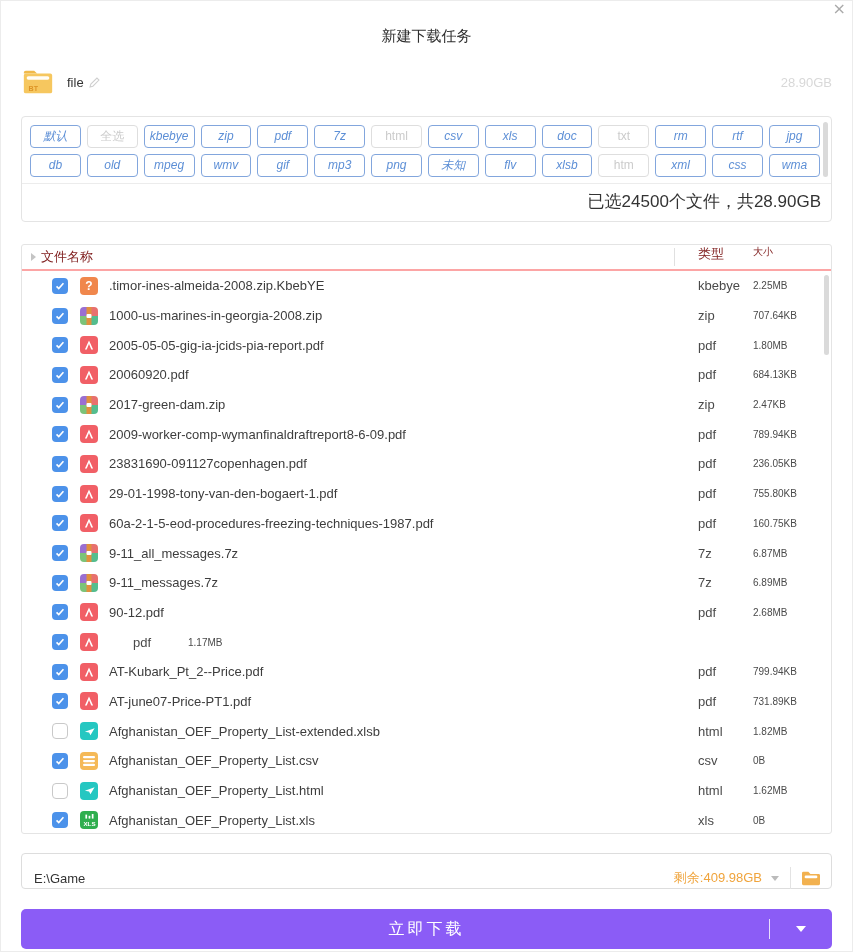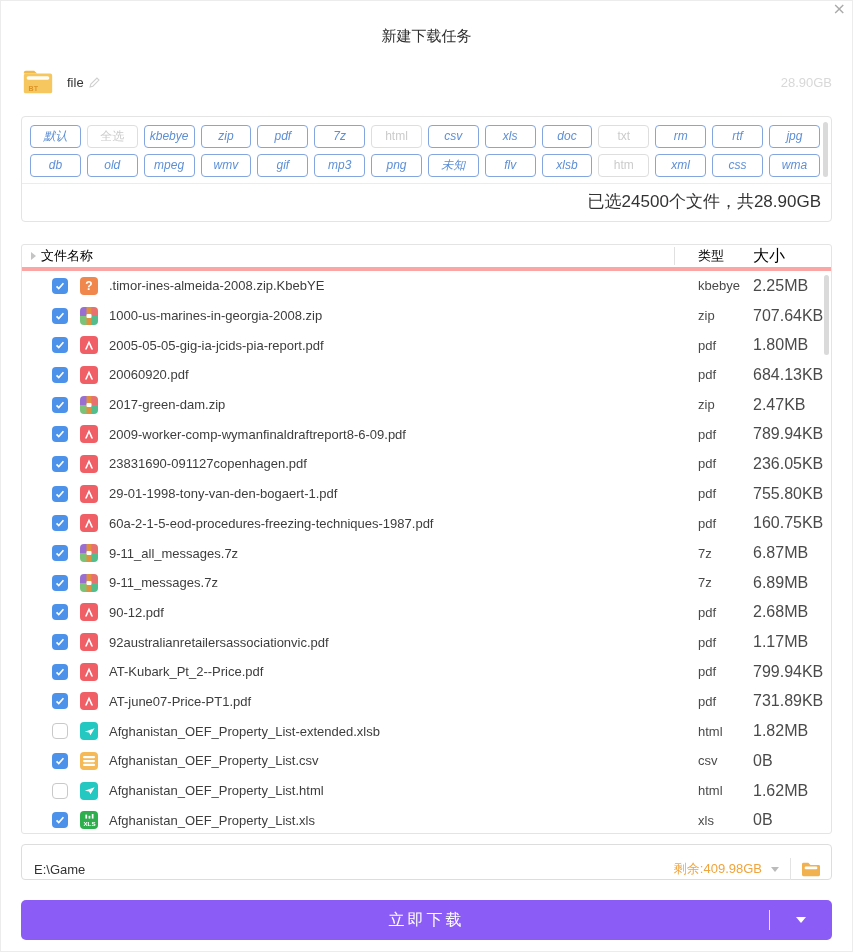--- a/index.html
+++ b/index.html
@@ -33,26 +33,26 @@
     cursor: pointer; white-space: nowrap; overflow: hidden;
   }
   .chip.active { color: #5d8fd6; border-color: #82a6dd; background: #fff; font-style: italic; }
   .chip.disabled { color: #cbcbcb; border-color: #dedede; }
   .filter-summary { border-top: 1px solid #ececec; padding: 6px 10px 8px; font-size: 17px; color: #333; text-align: right; }
   .scroll-thumb { position: absolute; right: 3px; width: 5px; background: #dadada; border-radius: 3px; }
   .filter-panel .scroll-thumb { top: 5px; height: 55px; }
 
   
   .file-table { margin-top: 22px; border: 1px solid #e4e4e4; border-radius: 3px; height: 590px; position: relative; overflow: hidden; }
-  .t-head { height: 26px; display: flex; align-items: center; font-size: 13px; color: #000000; border-bottom: 4px solid #fca5a5; }
+  .t-head { height: 26px; display: flex; font-size: 13px; color: #7f1d1d; border-bottom: 2px solid #fca5a5; }
   .t-head .c-name { flex: 1; display: flex; align-items: center; padding-left: 9px; }
   .tri { width: 0; height: 0; border-left: 5px solid #c4c4c4; border-top: 4px solid transparent; border-bottom: 4px solid transparent; margin-right: 5px; }
   .c-type { width: 67px; padding-left: 24px; position: relative; font-size: 13px; }
   .t-head .c-type::before { content:""; position: absolute; left: 0; top: 50%; transform: translateY(-50%); width: 1px; height: 18px; background: #e0e0e0; }
-  .c-size { width: 90px; padding-left: 12px; font-size: 16px; }
+  .c-size { width: 90px; padding-left: 12px; font-size: 10px; }
   .rows { }
   .f-row { height: 29.7px; display: flex; align-items: center; padding-left: 30px; }
   .f-row .c-fname { flex: 1; font-size: 13px; color: #3d3d3d; white-space: nowrap; overflow: hidden; }
   .f-row .c-type, .f-row .c-size { color: #4a4a4a; }
   .file-table .scroll-thumb { top: 30px; height: 80px; right: 2px; }
 
   .cb { width: 16px; height: 16px; border-radius: 4px; margin-right: 12px; flex: none;
         display: inline-flex; align-items: center; justify-content: center; cursor: pointer; }
   .cb.on { background: #4c92ea; }
   .cb.off { background: #fff; border: 1px solid #c9c9c9; }
@@ -66,21 +66,21 @@
   .fic-xls { background: #2fae4e; }
   .fic-zip, .fic-7z {
     background-image: linear-gradient(90deg,#9a6fd2 50%,#e8706e 50%),
                       linear-gradient(90deg,#7cc379 50%,#54bd8e 50%);
     background-size: 100% 50%; background-position: 0 0, 0 100%; background-repeat: no-repeat;
   }
   .fic-zip::before, .fic-7z::before { content:""; position:absolute; left:50%; transform:translateX(-50%); top:0; width:5px; height:100%; background:#e1903e; }
   .fic-zip::after, .fic-7z::after { content:""; position:absolute; left:50%; transform:translateX(-50%); top:7px; width:5px; height:4px; background:#fff; border-radius:1px; }
 
   
-  .path-row { margin-top: 10px; height: 36px; border: 1px solid #ddd; border-radius: 4px;
+  .path-row { margin-top: 19px; height: 36px; border: 1px solid #ddd; border-radius: 4px;
               display: flex; align-items: center; padding: 14px 10px 0 12px; }
   .path-text { flex: 1; font-size: 13px; color: #333; }
   .free-space { font-size: 13px; color: #f0a43c; }
   .dd-arrow { width: 0; height: 0; border-top: 5px solid #bbb; border-left: 4.5px solid transparent; border-right: 4.5px solid transparent; margin: 0 11px 0 9px; cursor: pointer; }
   .v-div { width: 1px; height: 22px; background: #e3e3e3; margin-right: 10px; }
   .folder-btn { display: inline-flex; cursor: pointer; }
 
   
   .dl-btn { margin-top: 20px; height: 40px; background: #8b5cf6; border-radius: 5px;
             position: relative; color: #fff; font-size: 16px; text-align: center;
@@ -324,21 +324,20 @@
           <span class="cb on">
             <svg viewBox="0 0 16 16" width="10" height="10">
               <path d="M2.5 8.5 l3.5 3.5 L13.5 3.5" stroke="#fff" stroke-width="2.6" fill="none"></path>
             </svg>
           </span>
           <span class="fic fic-pdf">
             <svg width="12" height="12" viewBox="0 0 16 16">
               <path d="M8 2 L13.5 14 L11 14 L8 6.8 L5 14 L2.5 14 Z" fill="#fff"></path>
             </svg>
           </span>
-          <span class="c-fname">92australianretailersassociationvic.pdf</span>
           <span class="c-type">pdf</span>
           <span class="c-size">1.17MB</span>
         </div>
         <div class="f-row">
           <span class="cb on">
             <svg viewBox="0 0 16 16" width="10" height="10">
               <path d="M2.5 8.5 l3.5 3.5 L13.5 3.5" stroke="#fff" stroke-width="2.6" fill="none"></path>
             </svg>
           </span>
           <span class="fic fic-pdf">

